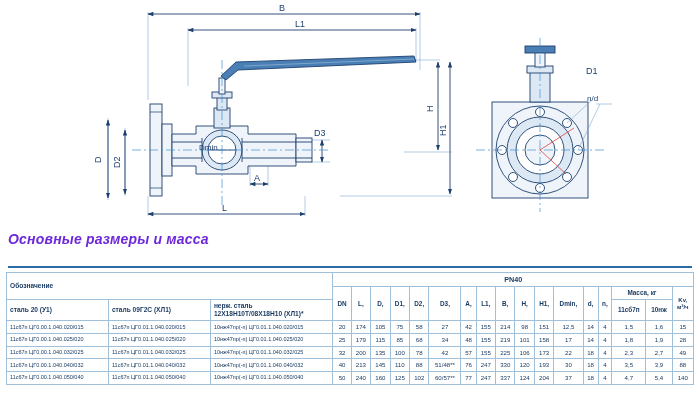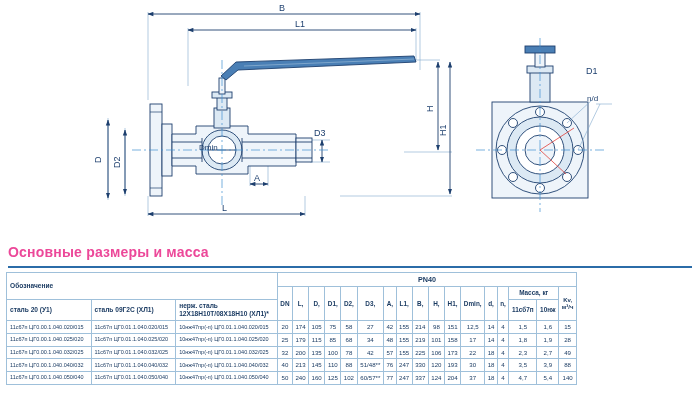--- a/index.html
+++ b/index.html
@@ -5,29 +5,29 @@
   html,body{margin:0;padding:0;}
   body{
     width:700px;height:419px;background:#ffffff;
     font-family:"Liberation Sans", sans-serif;
     color:#1d3f6e;overflow:hidden;position:relative;
   }
   .diagram{position:absolute;left:0;top:0;width:700px;height:232px;}
   .diagram svg{display:block;}
 
   .section-title{
-    position:absolute;left:8px;top:244px;
-    font-size:14px;font-weight:bold;color:#ec4899;letter-spacing:.2px;
+    position:absolute;left:8px;top:231px;
+    font-size:14px;font-weight:bold;color:#6d28d9;letter-spacing:.2px;font-style:italic;
   }
   .title-rule{
     position:absolute;left:8px;top:266px;width:684px;height:2px;background:#2b6ca8;
   }
 
   table{
-    position:absolute;left:6px;top:272px;width:571px;
+    position:absolute;left:6px;top:272px;width:688px;
     border-collapse:collapse;font-size:6.2px;color:#16375f;
   }
   th,td{
     border:1px solid #9fc0da;
     padding:2px 2px;
     text-align:center;
     vertical-align:middle;
     line-height:1.25;
     font-weight:normal;
     white-space:nowrap;

